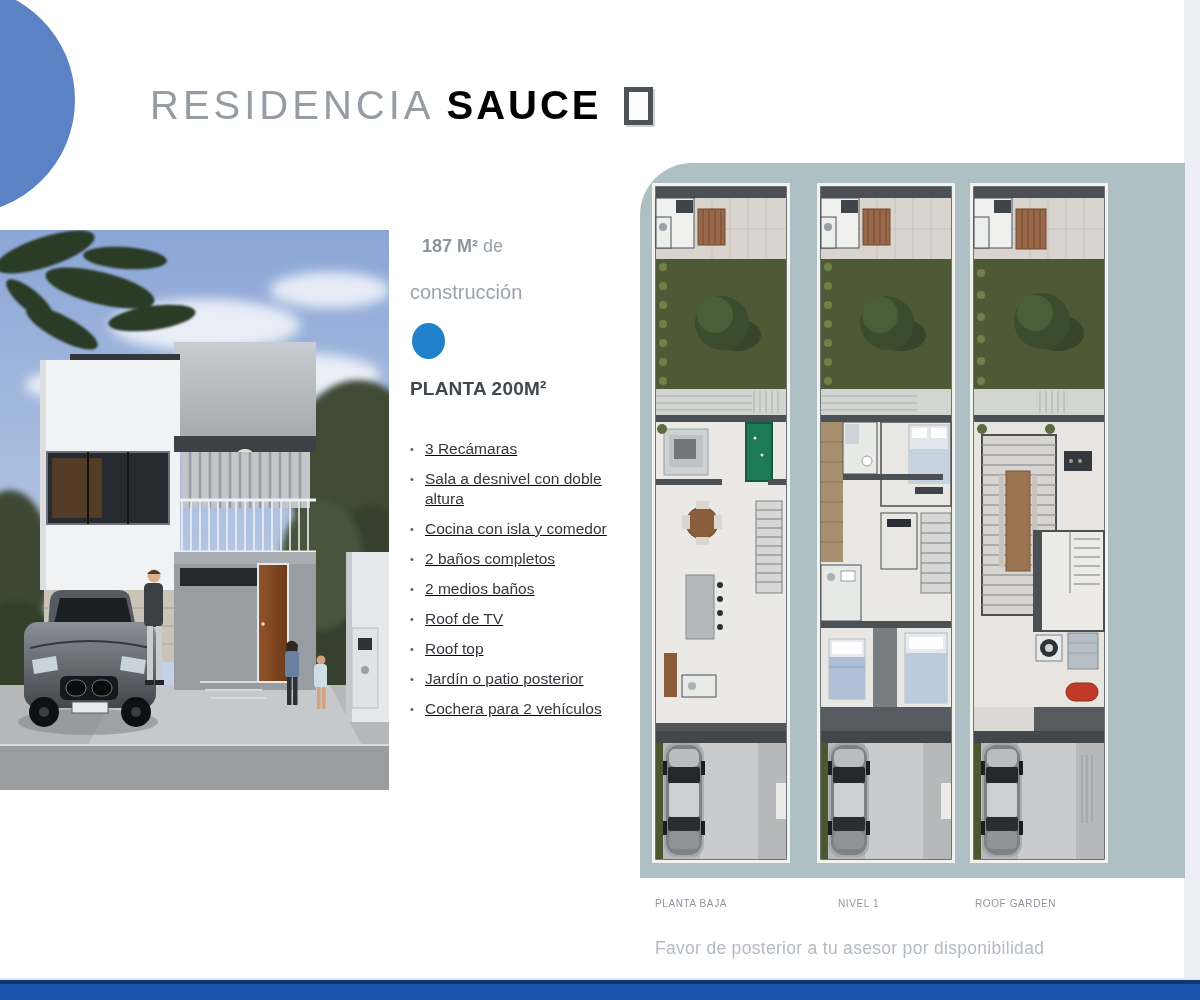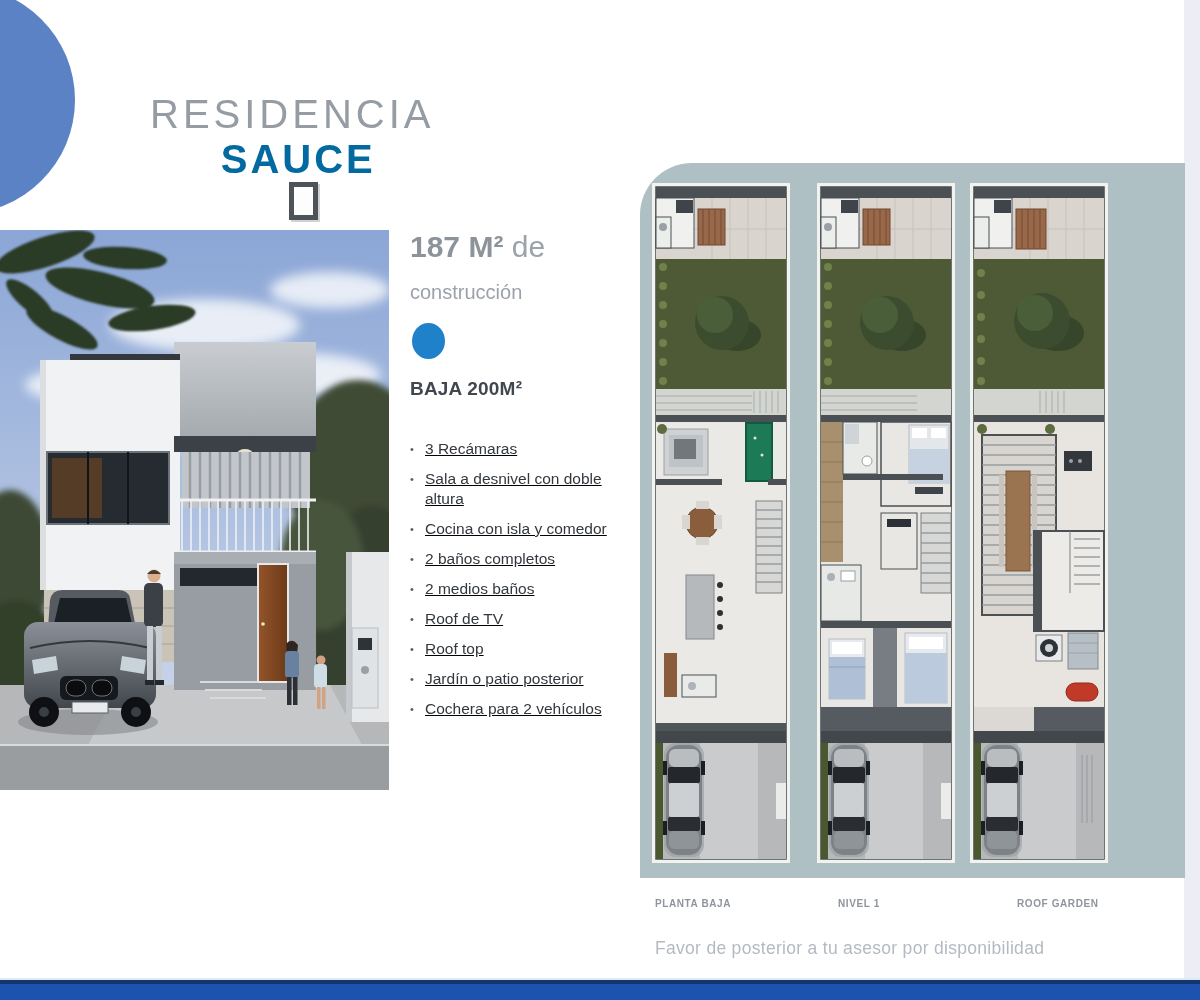--- a/index.html
+++ b/index.html
@@ -15,30 +15,30 @@
   }
   .right-strip{
     position:absolute;left:1184px;top:0;width:16px;height:981px;
     background:#ededf5;
   }
   .bottom-bar{
     position:absolute;left:0;top:978px;width:1200px;height:22px;
     background:linear-gradient(#d8ecf5 0 2px,#16356f 2px 6px,#1c53ae 6px 100%);
   }
   
-  .header{position:absolute;left:150px;top:92px;display:flex;align-items:center;flex-direction:column;}
+  .header{position:absolute;left:150px;top:83px;display:flex;align-items:center;}
   .title-light{font-size:40px;font-weight:400;letter-spacing:4px;color:#959ca3;}
-  .title-bold{font-size:40px;font-weight:700;letter-spacing:3px;color:#0369a1;margin-left:12px;}
+  .title-bold{font-size:40px;font-weight:700;letter-spacing:3px;color:#000000;margin-left:12px;}
   .logo-square{
     width:19px;height:28px;border:5px solid #4d5359;margin-left:22px;
     box-shadow:2px 2px 0 rgba(70,75,80,.25);background:#fdfdfd;
   }
   
   .details{position:absolute;left:410px;top:232px;width:200px;}
-  .spec-line{font-size:30px;line-height:29px;color:#9ba2a9;}
+  .spec-line{font-size:18px;line-height:29px;color:#9ba2a9;margin-left:12px;}
   .spec-bold{font-weight:700;color:#8c939b;}
   .spec-line2{font-size:20px;line-height:29px;color:#9ba2a9;margin-top:17px;}
   .blue-dot{width:33px;height:36px;border-radius:50%;background:#1e81c9;margin:16px 0 0 2px;}
   .terrain{margin-top:17px;font-size:19px;font-weight:700;line-height:25px;color:#40474e;letter-spacing:.2px;}
   ul.features{list-style:none;margin:38px 0 0 0;padding:0;text-decoration:underline;}
   ul.features li{
     position:relative;padding-left:15px;margin-bottom:10px;
     font-size:15.5px;line-height:20px;color:#32383e;
   }
   ul.features li::before{
@@ -47,23 +47,23 @@
   
   .plans-panel{
     position:absolute;left:640px;top:163px;width:545px;height:715px;
     background:#aec0c3;border-top-left-radius:52px;
   }
   .plan-card{position:absolute;top:20px;width:138px;height:680px;}
   .plan-card.c1{left:12px;}
   .plan-card.c2{left:177px;}
   .plan-card.c3{left:330px;}
   .plan-card svg{display:block;width:138px;height:680px;}
-  .plan-labels{position:absolute;left:0;top:898px;width:1200px;height:14px;font-weight:bold;}
+  .plan-labels{position:absolute;left:0;top:898px;width:1200px;height:14px;}
   .plan-label{position:absolute;font-size:10px;letter-spacing:.6px;color:#8f959c;}
-  .plan-label.l1{left:655px;} .plan-label.l2{left:838px;text-align:center;} .plan-label.l3{left:1017px;}
+  .plan-label.l1{left:655px;} .plan-label.l2{left:838px;text-align:center;} .plan-label.l3{left:975px;}
   .availability{
     position:absolute;left:655px;top:938px;font-size:17.5px;color:#b4bac1;letter-spacing:.3px;
   }
   
   .photo{position:absolute;left:0;top:230px;width:389px;height:560px;}
   .photo svg{display:block;width:389px;height:560px;}
 </style>
 </head>
 <body>
 
@@ -271,21 +271,21 @@
 </svg>
 </div>
 
 <div class="details">
   <div class="spec-line">
     <span class="spec-bold">187 M²</span><span> de</span>
   </div>
   <div class="spec-line2">construcción</div>
   <div class="blue-dot"></div>
   <div class="terrain">
-    <div>BAJA 200M²</div>
+    <div>PLANTA 200M²</div>
   </div>
   <ul class="features">
       <li>3 Recámaras</li>
       <li>Sala a desnivel con doble altura</li>
       <li>Cocina con isla y comedor</li>
       <li>2 baños completos</li>
       <li>2 medios baños</li>
       <li>Roof de TV</li>
       <li>Roof top</li>
       <li>Jardín o patio posterior</li>

